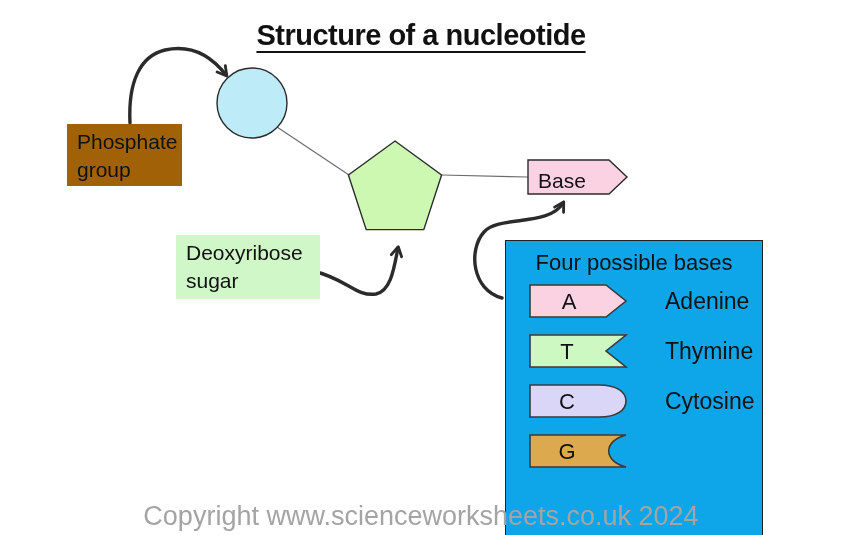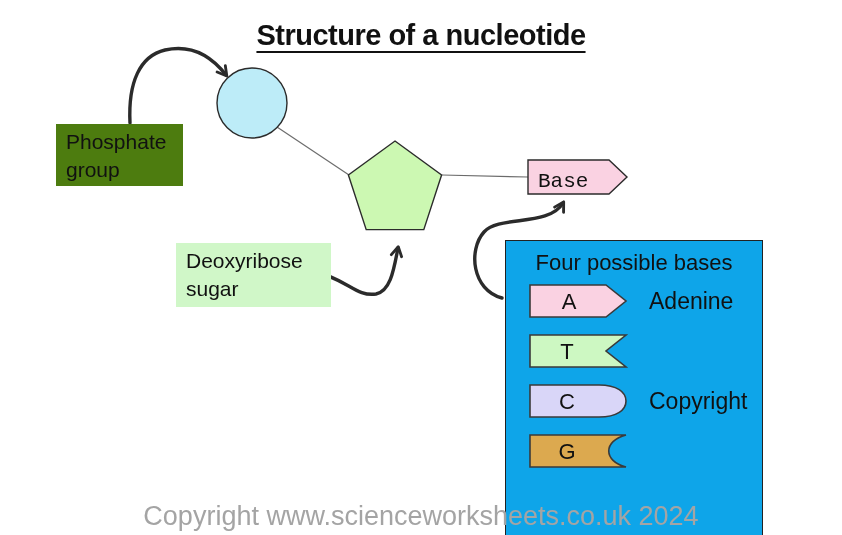--- a/index.html
+++ b/index.html
@@ -10,39 +10,39 @@
   .layer{position:absolute;left:0;top:0;}
   .page-title{
     position:absolute;top:19px;left:0;right:0;text-align:center;
     font-size:29px;font-weight:bold;letter-spacing:-0.5px;color:#111;
     text-decoration:underline;text-decoration-thickness:2px;text-underline-offset:6px;
   }
   .label-box{
     position:absolute;font-size:21px;line-height:1.32;color:#111;
     padding:4px 0 0 10px;box-sizing:border-box;
   }
-  .phosphate-box{left:56px;top:124px;width:127px;height:62px;background:#4d7c0f;}
-  .sugar-box{left:176px;top:243px;width:155px;height:64px;background:#d0f7c8;}
+  .phosphate-box{left:67px;top:124px;width:115px;height:62px;background:#a16207;}
+  .sugar-box{left:176px;top:235px;width:144px;height:64px;background:#d0f7c8;}
   .base-label{
     position:absolute;left:528px;top:160px;width:80px;height:42px;
     display:flex;align-items:center;padding-left:10px;box-sizing:border-box;
-    font-size:21px;color:#111;font-family:Liberation Mono, monospace;
+    font-size:21px;color:#111;
   }
   .legend{
     position:absolute;left:505px;top:240px;width:258px;height:304px;
     background:#0ea5e9;border:1.6px solid #222;box-sizing:border-box;
   }
   .legend-title{margin-top:9px;text-align:center;font-size:22px;color:#111;}
   .legend-row{
     display:flex;align-items:center;margin:0 0 0 23px;height:34px;
   }
   .legend-row.first{margin-top:8px;}
   .legend-row + .legend-row{margin-top:16px;}
   .legend-shape{width:100px;height:34px;flex:0 0 auto;}
-  .legend-name{margin-left:20px;font-size:23px;color:#111;}
+  .legend-name{margin-left:36px;font-size:23px;color:#111;}
   .shape-letter{font-family:"Liberation Sans",sans-serif;font-size:22px;fill:#111;}
   .copyright{
     position:absolute;left:0;right:0;top:501px;text-align:center;
     font-size:27px;color:#a4a4a4;
   }
 </style>
 </head>
 <body>
 
 <div class="stage">
@@ -85,28 +85,29 @@
         <text x="40" y="25" text-anchor="middle" class="shape-letter">A</text>
       </svg>
       <span class="legend-name">Adenine</span>
     </div>
 
     <div class="legend-row">
       <svg class="legend-shape" viewBox="0 0 100 34">
         <polygon points="1,1 97,1 77,17 97,33 1,33" stroke="#3a3a3a" stroke-width="1.6" fill="#cdf8c2"></polygon>
         <text x="38" y="25" text-anchor="middle" class="shape-letter">T</text>
       </svg>
+      <span class="legend-name">Thymine</span>
     </div>
 
     <div class="legend-row">
       <svg class="legend-shape" viewBox="0 0 100 34">
         <path d="M1,1 L70,1 C88,1 97,8 97,17 C97,26 88,33 70,33 L1,33 Z" stroke="#3a3a3a" stroke-width="1.6" fill="#d9d6f8"></path>
         <text x="38" y="25" text-anchor="middle" class="shape-letter">C</text>
       </svg>
-      <span class="legend-name">Copyright</span>
+      <span class="legend-name">Cytosine</span>
     </div>
 
     <div class="legend-row">
       <svg class="legend-shape" viewBox="0 0 100 34">
         <path d="M1,1 L97,1 C74,7 74,27 97,33 L1,33 Z" stroke="#3a3a3a" stroke-width="1.6" fill="#dca94f"></path>
         <text x="38" y="25" text-anchor="middle" class="shape-letter">G</text>
       </svg>
     </div>
   </div>
 

